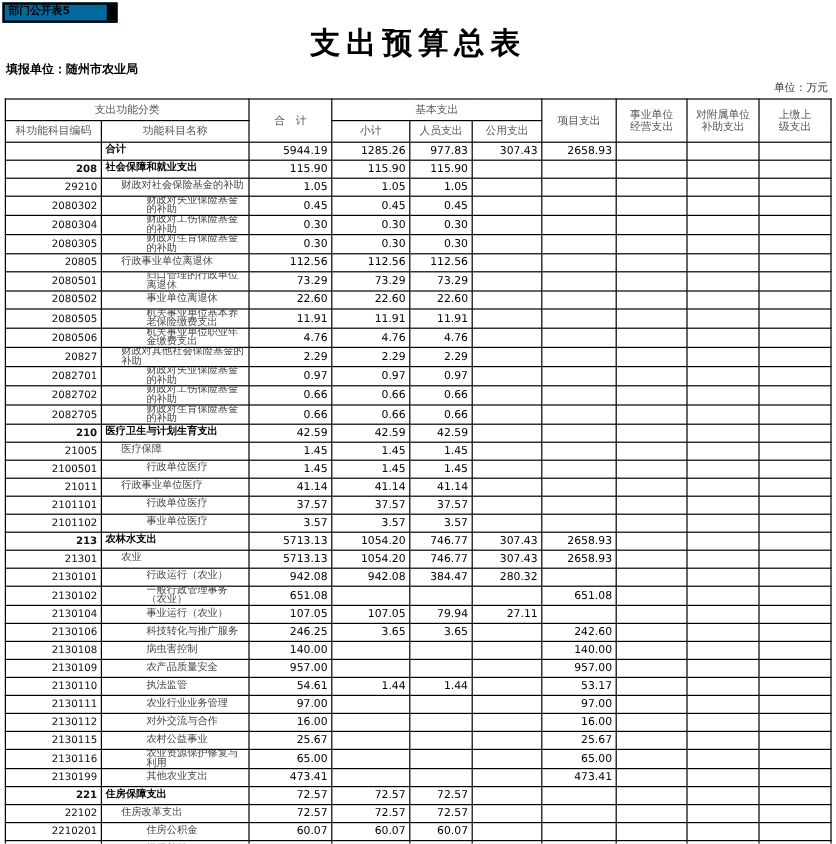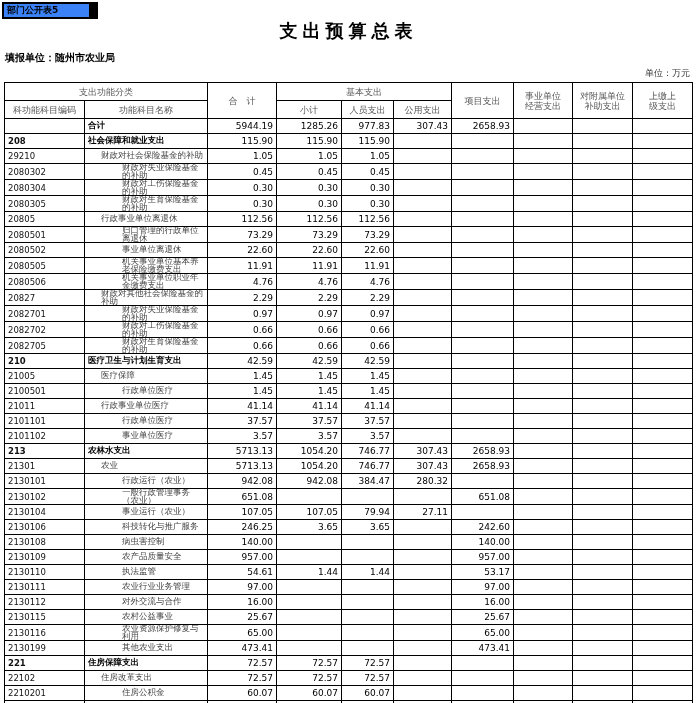--- a/index.html
+++ b/index.html
@@ -2,32 +2,32 @@
 <html><head>
 <meta charset="utf-8">
 <style>
   html,body{margin:0;padding:0;}
   body{
     width:697px;height:703px;background:#ffffff;position:relative;overflow:hidden;
     font-family:"DejaVu Sans","Liberation Sans",sans-serif;color:#000;
   }
   .tab-box{
     position:absolute;left:2px;top:2px;width:92px;height:13px;
-    border:2px solid #000;background:#3b82f6;
+    border:2px solid #000;background:#0369a1;
   }
   .tab-box .tab-label{
     display:block;font-size:9px;font-weight:bold;line-height:13px;padding-left:3px;
     white-space:nowrap;overflow:hidden;
   }
   .tab-box .handle{
     position:absolute;right:0;top:0;width:7px;height:100%;background:#000;
   }
   .page-title{
     position:absolute;left:0;top:19px;width:100%;text-align:center;
-    font-size:18px;font-weight:bold;letter-spacing:5px;
+    font-size:25px;font-weight:bold;letter-spacing:5px;
   }
   .meta-left{
     position:absolute;left:5px;top:51px;font-size:10px;font-weight:bold;
   }
   .meta-right{
     position:absolute;right:7px;top:67px;font-size:9px;color:#333;
   }
   table.budget{
     position:absolute;left:4px;top:82px;width:688px;
     border-collapse:collapse;table-layout:fixed;
@@ -35,21 +35,21 @@
   table.budget th,table.budget td{
     border:1px solid #000;padding:0 3px;overflow:hidden;
     font-weight:normal;
   }
   table.budget thead th{
     font-size:9px;color:#555;line-height:10px;
     white-space:pre-line;
   }
   table.budget thead tr{height:18px;}
   table.budget tbody tr{height:15px;}
-  td.code{font-size:8.5px;text-align:left;white-space:nowrap;color:#111;}
+  td.code{font-size:8.5px;text-align:right;white-space:nowrap;color:#111;}
   td.name{font-size:8.5px;line-height:7.5px;color:#444;text-align:left;}
   td.name.ind1{padding-left:16px;}
   td.name.ind2{padding-left:37px;}
   td.num{font-size:9px;font-weight:bold;text-align:right;color:#000;white-space:nowrap;padding-right:4px;}
   tr.lvl0 td.name{font-weight:bold;color:#000;}
   tr.lvl0 td.code{font-weight:bold;}
 </style>
 </head>
 <body>
 

